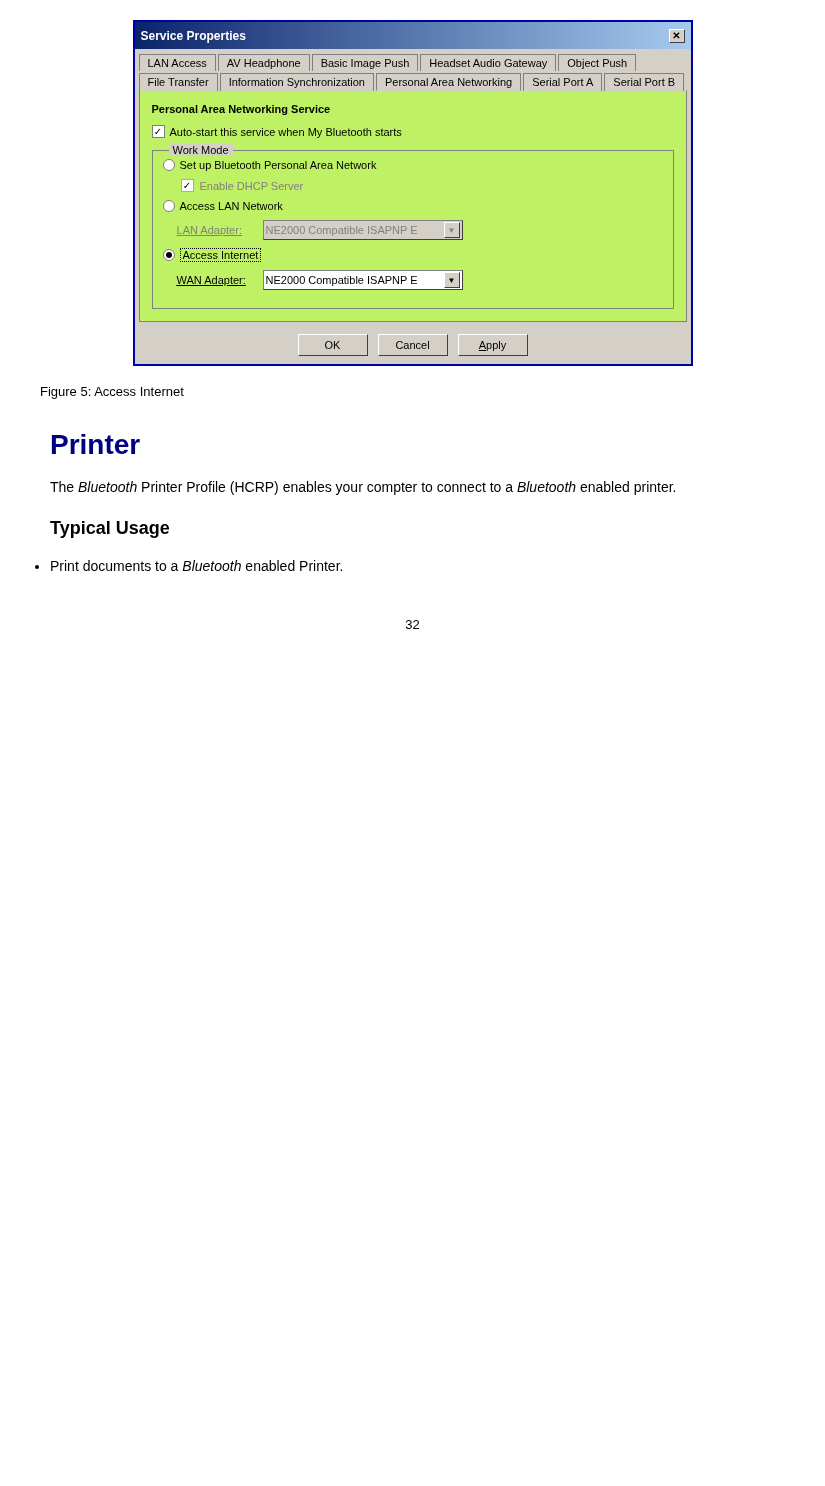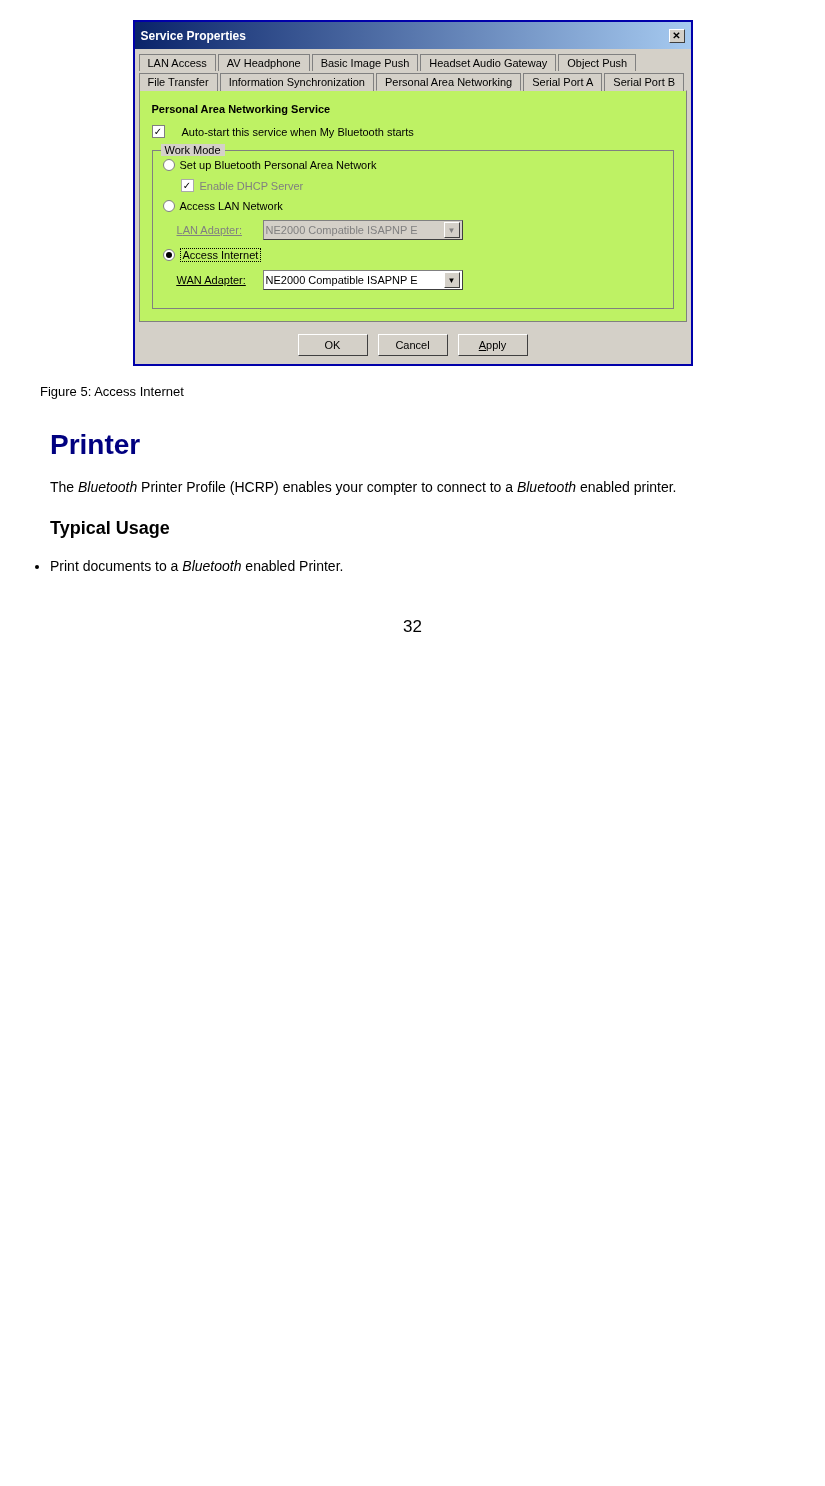--- a/index.html
+++ b/index.html
@@ -101,21 +101,21 @@
 
     .section-title {
       font-size: 11px;
       font-weight: bold;
       margin-bottom: 10px;
     }
 
     .checkbox-row {
       display: flex;
       align-items: center;
-      gap: 17px;
+      gap: 5px;
       margin-bottom: 12px;
       font-size: 11px;
     }
 
     .checkbox-icon {
       width: 13px;
       height: 13px;
       border: 1px solid #808080;
       background: #ffffff;
       display: inline-flex;
@@ -134,21 +134,21 @@
     .groupbox {
       border: 1px solid #808080;
       padding: 8px 10px 10px 10px;
       position: relative;
       margin-top: 6px;
     }
 
     .groupbox-label {
       position: absolute;
       top: -7px;
-      left: 8px;
+      left: 16px;
       background: #d4d0c8;
       padding: 0 4px;
       font-size: 11px;
     }
 
     .radio-row {
       display: flex;
       align-items: center;
       gap: 5px;
       margin-bottom: 8px;
@@ -313,21 +313,21 @@
       margin-bottom: 20px;
     }
 
     .bullet-list li {
       font-size: 14px;
       line-height: 1.6;
     }
 
     .page-number {
       text-align: center;
-      font-size: 17px;
+      font-size: 13px;
       margin-top: 40px;
     }
 
     .underline-char {
       text-decoration: underline;
     }
   </style>
 </head>
 <body>
 

